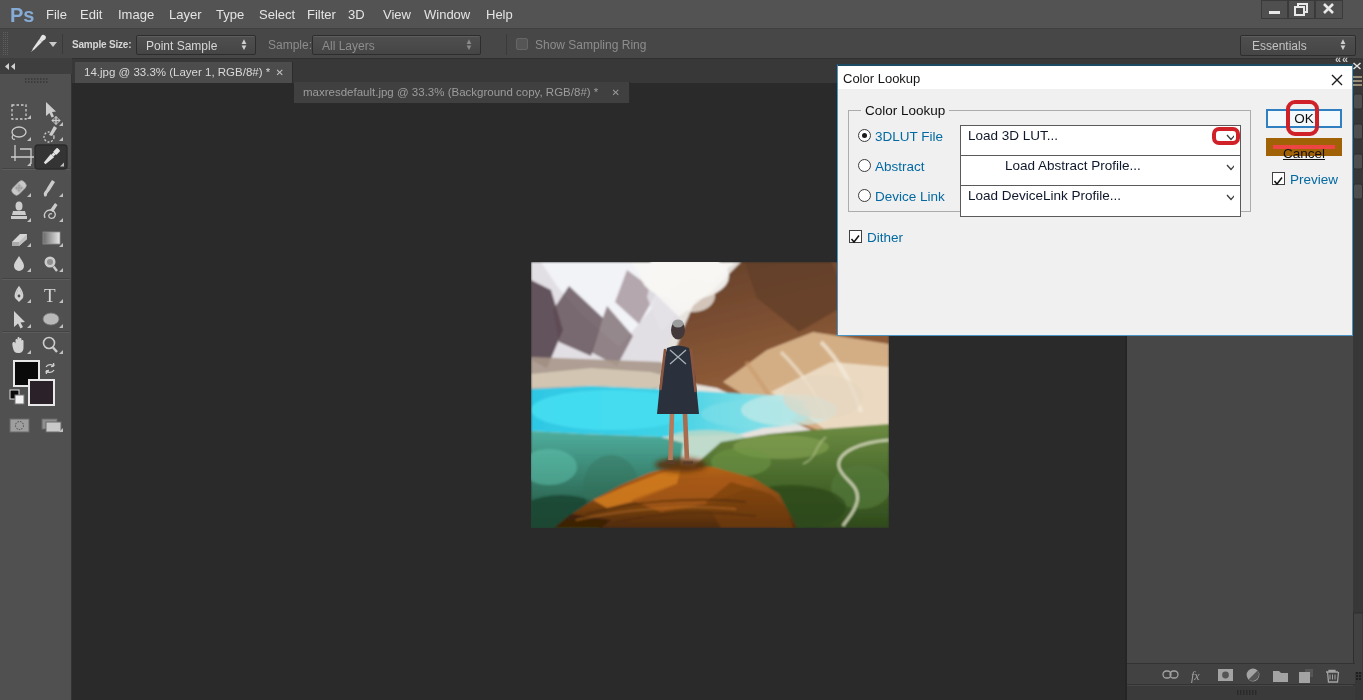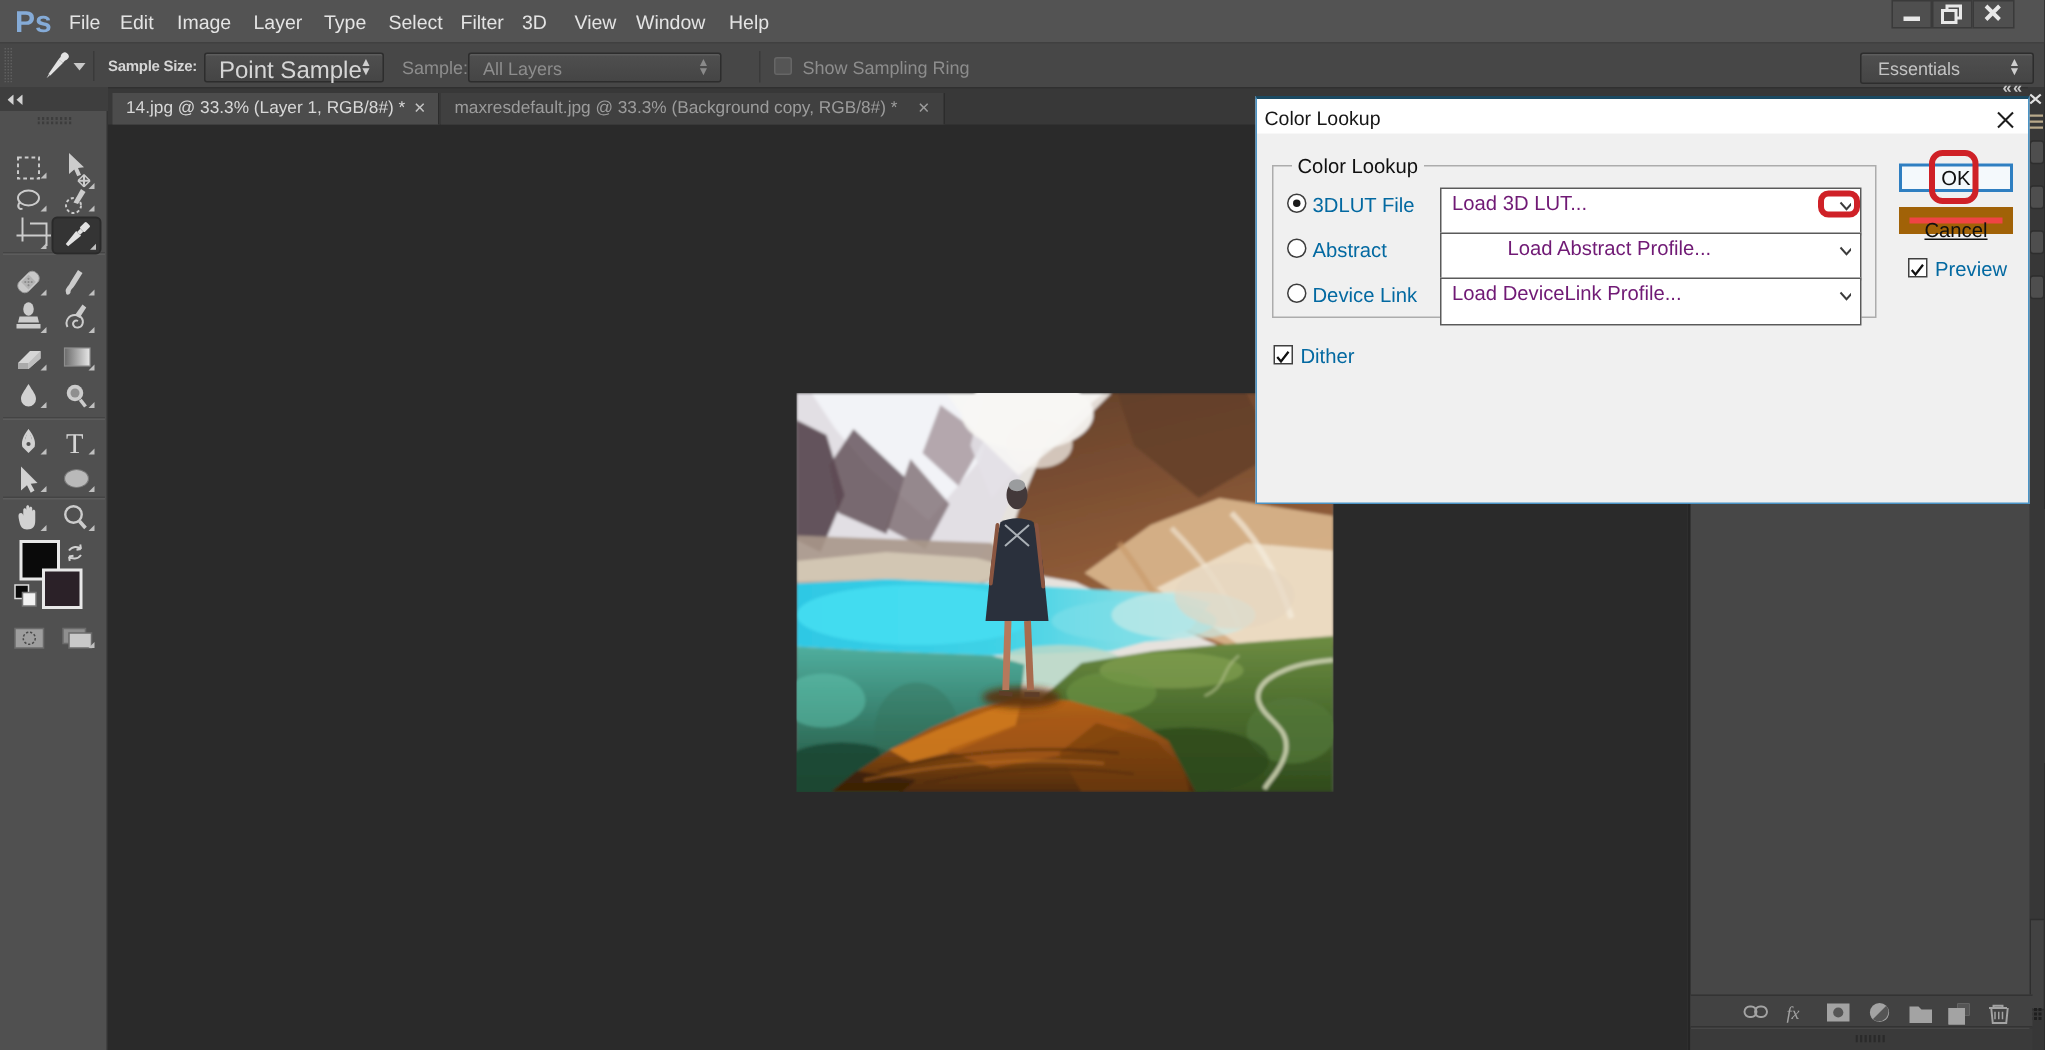--- a/index.html
+++ b/index.html
@@ -8,21 +8,21 @@
 .abs { position:absolute; }
 
 
 #menubar { left:0; top:0; width:1363px; height:28px; background:#535353; }
 #pslogo { left:10px; top:4px; font-size:20px; font-weight:bold; color:#85abd7; }
 .menu { top:7px; font-size:13px; color:#e4e4e4; }
 .winbtn { top:0; width:27px; height:19px; border:1px solid #3a3a3a; color:#e8e8e8; text-align:center; background:#4f4f4f; }
 
 
 #optbar { left:0; top:28px; width:1363px; height:30px; background:#474747; border-top:1px solid #404040; }
-.optlabel { font-size:16px; color:#d6d6d6; }
+.optlabel { font-size:12px; color:#d6d6d6; }
 .optdis { font-size:12px; color:#8d8d8d; }
 .drop { background:linear-gradient(#4f4f4f,#454545); border:1px solid #2d2d2d; border-radius:2px; box-shadow:inset 0 1px 0 #5d5d5d; }
 .spin { color:#cfcfcf; font-size:8px; line-height:6px; letter-spacing:0; }
 
 
 #tabbar { left:72px; top:58px; width:1291px; height:25px; background:#383838; border-top:1px solid #303030; }
 .tab { top:62px; height:21px; font-size:11.5px; line-height:20px; }
 
 
 #toolstrip { left:0; top:58px; width:72px; height:16px; background:#3e3e3e; }
@@ -36,21 +36,21 @@
 
 
 #dialog { left:837px; top:64px; width:516px; height:272px; background:#f0f0f0; border:1px solid #4b94c6; border-top:2px solid #1b4a62; }
 #dtitle { position:absolute; left:0; top:0; width:100%; height:23px; background:#ffffff; }
 #dtitle span { position:absolute; left:5px; top:5px; font-size:13px; color:#161616; }
 .dlgtext { font-size:13.5px; color:#0369a1; }
 fieldset { position:absolute; left:10px; top:37px; width:403px; height:109px; border:1px solid #acacac; }
 legend { font-size:13.5px; color:#101010; margin-left:12px; padding:0 4px; }
 .radio { position:absolute; width:13px; height:13px; border:1px solid #3c3c3c; border-radius:50%; background:#fff; }
 .radio.sel::after { content:""; position:absolute; left:3px; top:3px; width:5px; height:5px; border-radius:50%; background:#1a1a1a; }
-.combo { position:absolute; left:122px; width:281px; height:32px; background:#fff; border:1px solid #5a5a5a; font-size:13.5px; color:#701a75; line-height:20px; padding-left:7px; }
+.combo { position:absolute; left:122px; width:281px; height:32px; background:#fff; border:1px solid #5a5a5a; font-size:13.5px; color:#0f172a; line-height:20px; padding-left:7px; }
 .chev { position:absolute; right:6px; top:7px; width:8px; height:8px; }
 .cbx { position:absolute; width:13px; height:13px; background:#fff; border:1px solid #404040; }
 .btn { position:absolute; left:428px; width:76px; text-align:center; font-size:13.5px; color:#101010; }
 .redring { position:absolute; border:4px solid #cf2127; border-radius:7px; }
 </style>
 </head>
 <body>
 
 <div class="abs" id="menubar"></div>
 <div class="abs" id="pslogo">Ps</div>
@@ -108,21 +108,21 @@
 <div class="abs drop" style="left:1240px;top:35px;width:116px;height:21px;">
   <div class="abs" style="left:11px;top:3px;font-size:12px;color:#c3c3c3;">Essentials</div>
   <div class="abs spin" style="right:8px;top:3px;">▲<br>▼</div>
 </div>
 
 <div class="abs" id="tabbar"></div>
 <div class="abs tab" style="left:75px;width:218px;background:#4c4c4c;color:#d8d8d8;border-right:1px solid #2c2c2c;">
   <span style="margin-left:9px;">14.jpg @ 33.3% (Layer 1, RGB/8#) *</span>
   <span style="position:absolute;right:8px;top:1px;color:#c4c4c4;font-size:10px;">✕</span>
 </div>
-<div class="abs tab" style="left:294px;width:336px;background:#404040;color:#9c9c9c;border-right:1px solid #2c2c2c;">
+<div class="abs tab" style="left:294px;width:336px;background:#404040;color:#9c9c9c;border-right:1px solid #2c2c2c;margin-top:20px;">
   <span style="margin-left:9px;">maxresdefault.jpg @ 33.3% (Background copy, RGB/8#) *</span>
   <span style="position:absolute;right:9px;top:1px;color:#9c9c9c;font-size:10px;">✕</span>
 </div>
 
 <div class="abs" id="toolstrip">
     <svg style="position:absolute;left:5px;top:5px;" width="12" height="7">
       <polygon points="4,0 4,7 0,3.5" fill="#d2d2d2"></polygon>
       <polygon points="10,0 10,7 6,3.5" fill="#d2d2d2"></polygon>
     </svg>
   </div>

